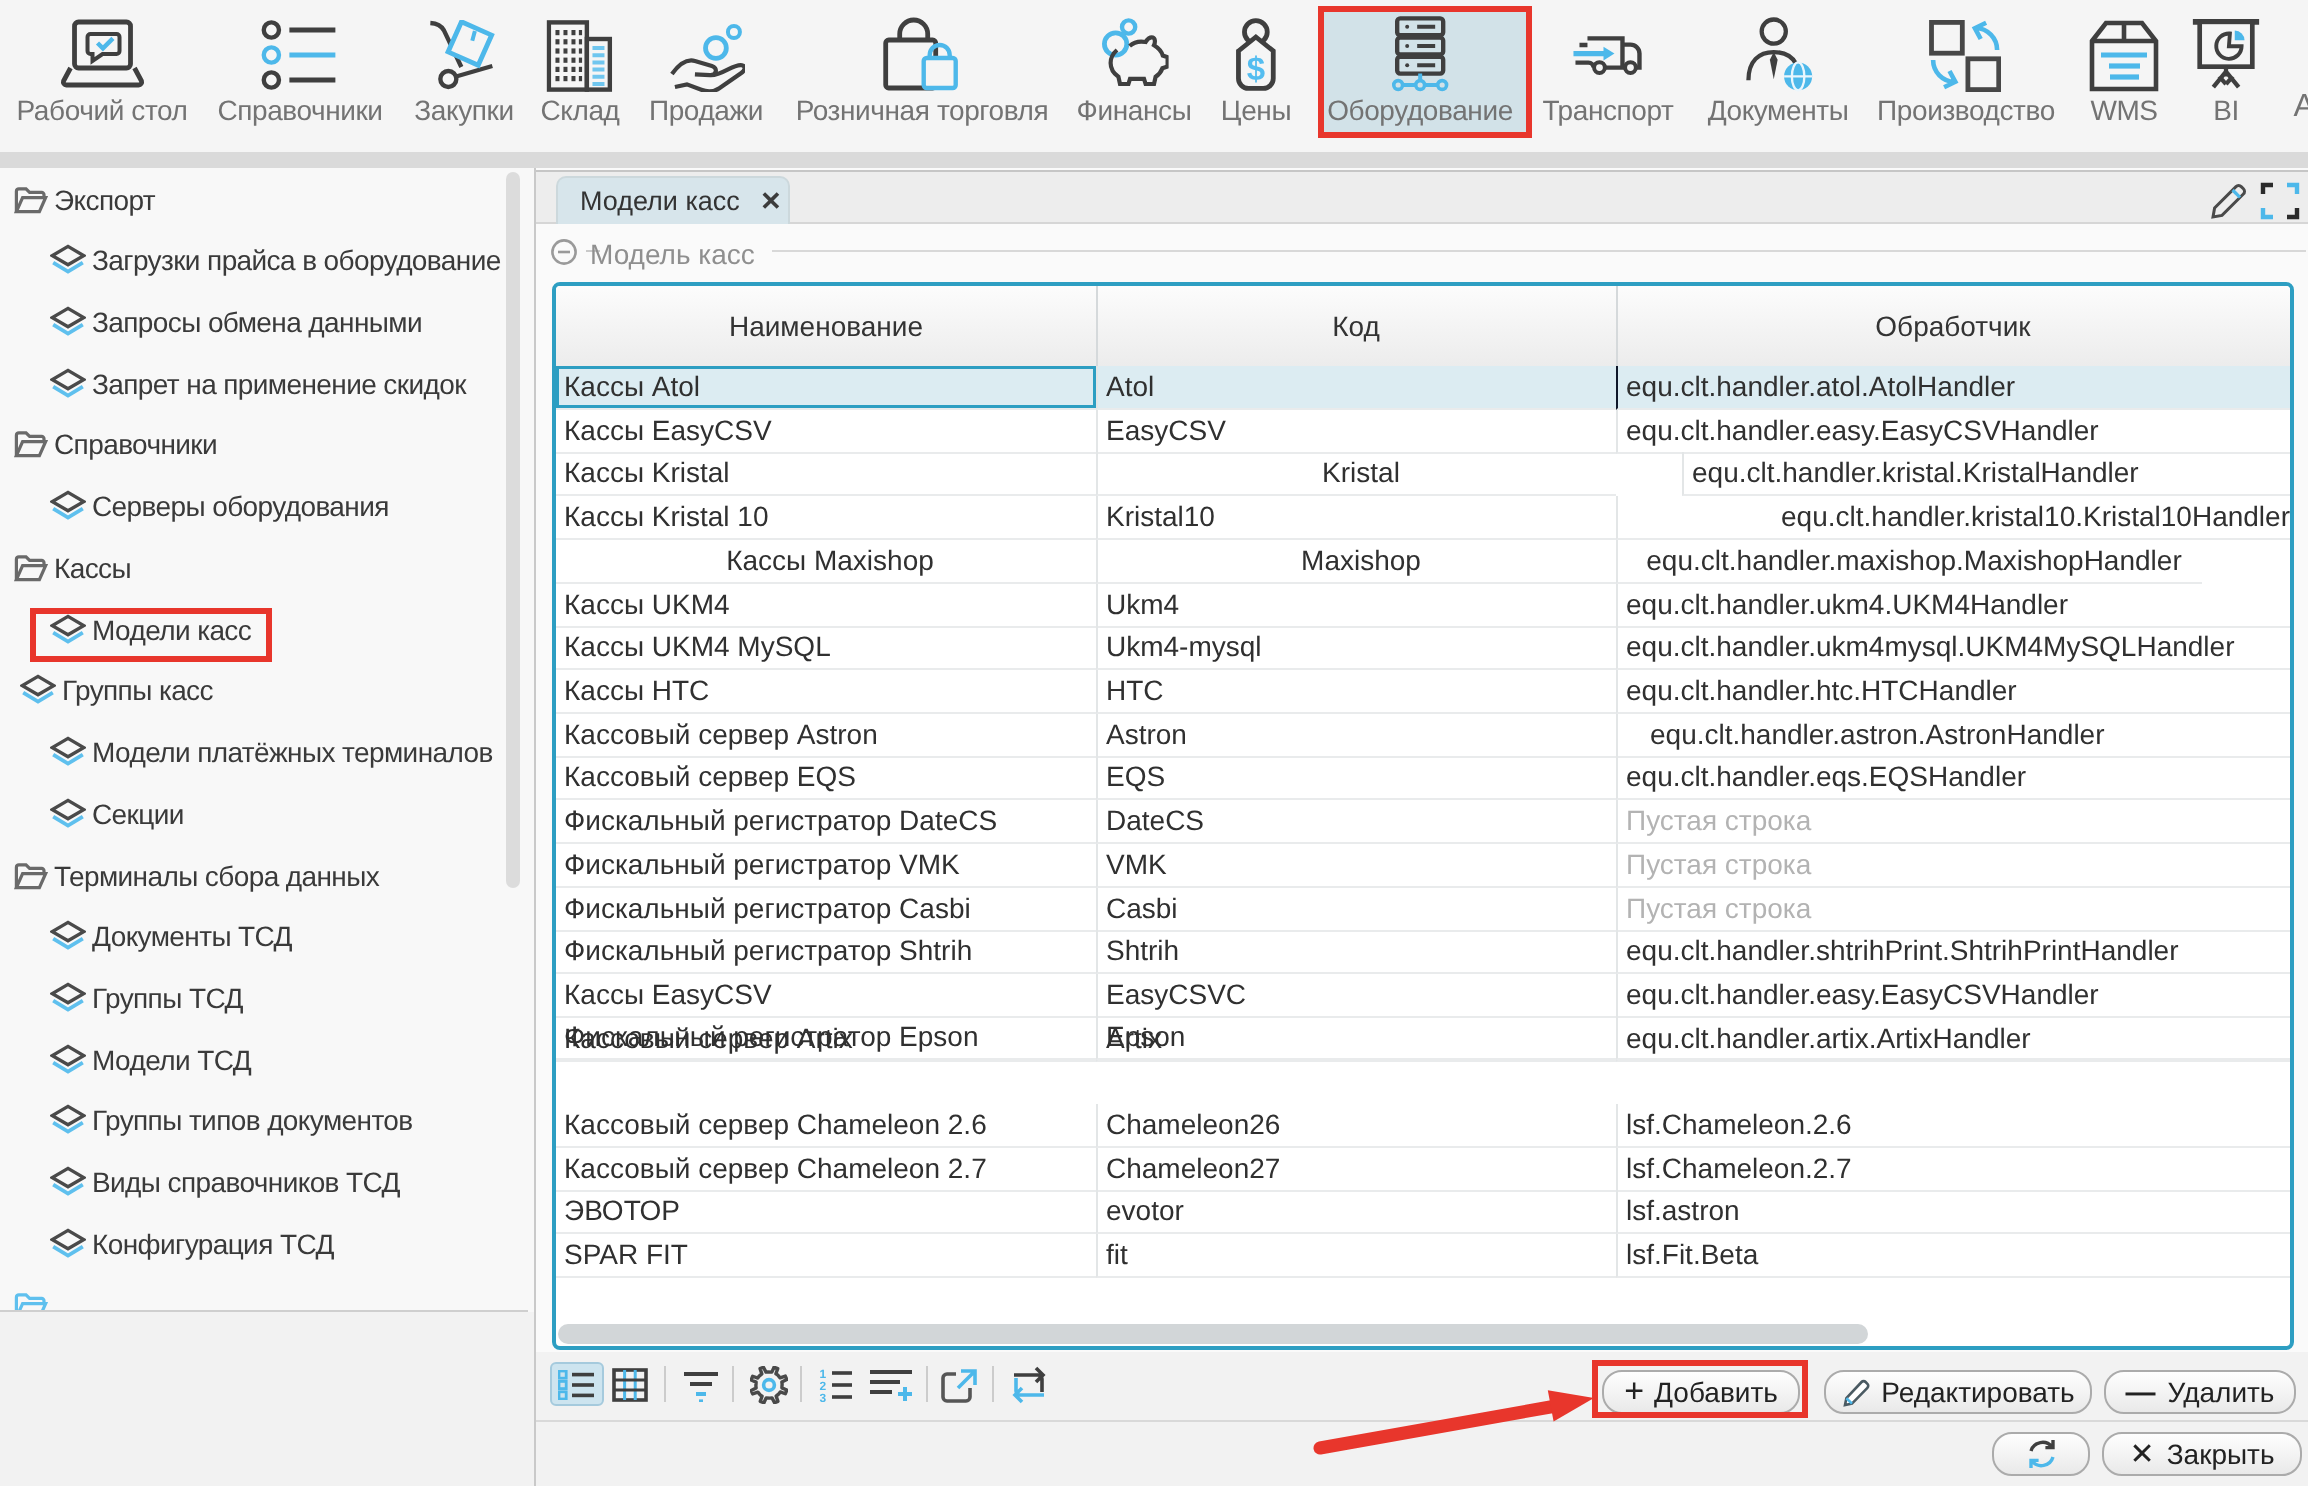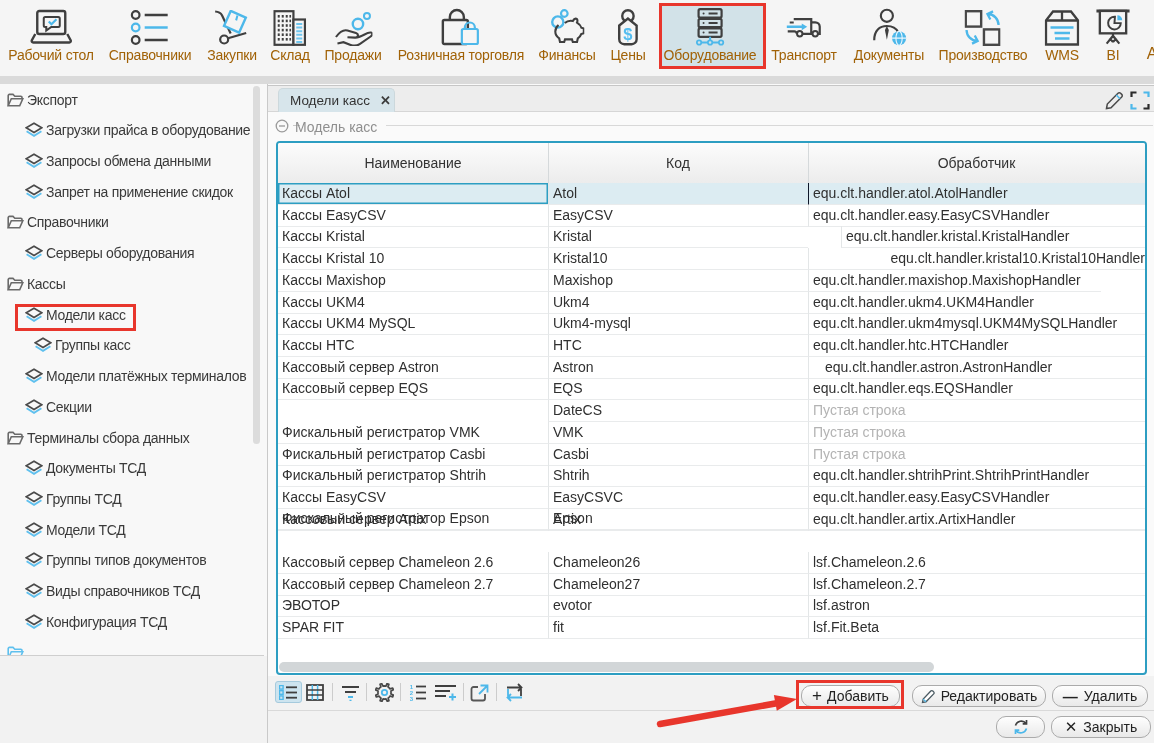--- a/index.html
+++ b/index.html
@@ -4,21 +4,21 @@
 <style>
 * { margin:0; padding:0; box-sizing:border-box; }
 html,body { width:1154px; height:743px; overflow:hidden; }
 body { font-family:"Liberation Sans", sans-serif; background:#f2f2f2; position:relative; color:#333; }
 
 
 #topbar { position:absolute; left:0; top:0; width:1154px; height:76px; background:#f5f5f5; }
 #topband { position:absolute; left:0; top:76px; width:1154px; height:8px; background:#dadada; }
 .titem { position:absolute; top:8px; height:55px; text-align:center; transform:translateX(-50%); display:flex; flex-direction:column; justify-content:flex-end; align-items:center; }
 .titem .ic { display:block; margin:0 auto; }
-.titem .lb { display:block; font-size:14px; letter-spacing:-0.2px; color:#a16207; white-space:nowrap; margin-top:1px; }
+.titem .lb { display:block; font-size:14px; letter-spacing:-0.2px; color:#737373; white-space:nowrap; margin-top:1px; }
 #equipbox { position:absolute; left:659px; top:3px; width:107px; height:66px; background:#d2e2e8; border:3px solid #e8362c; }
 
 
 #sidebar { position:absolute; left:0; top:84px; width:267px; height:659px; background:#f8f8f8; }
 #sidebar .row { position:absolute; height:31px; display:flex; align-items:center; white-space:nowrap; font-size:14px; letter-spacing:-0.3px; color:#3a3a3a; }
 #sidebar .row svg { margin-right:3px; flex:none; }
 #sbdivider { position:absolute; left:0; top:655px; width:264px; height:1px; background:#cfcfcf; }
 #sbbottom { position:absolute; left:0; top:656px; width:267px; height:87px; background:#f2f2f2; }
 #sbscroll { position:absolute; left:253px; top:86px; width:7px; height:358px; background:#dcdcdc; border-radius:4px; }
 #vdivider { position:absolute; left:267px; top:84px; width:1px; height:659px; background:#c9c9c9; }
@@ -302,21 +302,21 @@
       </svg>
       <span>Кассы</span>
     </div>
 <div class="row" style="top:215px;left:25px">
       <svg width="18" height="16" viewBox="0 0 18 16" fill="none">
         <path d="M9,1.2 L16.8,5.8 9,10.4 1.2,5.8 z" stroke="#4a4a4a" stroke-width="1.7" fill="#f8f8f8"></path>
         <path d="M1.6,9.3 L9,13.8 16.4,9.3" stroke="#5fc0ee" stroke-width="1.9"></path>
       </svg>
       <span>Модели касс</span>
     </div>
-<div class="row" style="top:245px;left:34px">
+<div class="row" style="top:245px;left:10px">
       <svg width="18" height="16" viewBox="0 0 18 16" fill="none">
         <path d="M9,1.2 L16.8,5.8 9,10.4 1.2,5.8 z" stroke="#4a4a4a" stroke-width="1.7" fill="#f8f8f8"></path>
         <path d="M1.6,9.3 L9,13.8 16.4,9.3" stroke="#5fc0ee" stroke-width="1.9"></path>
       </svg>
       <span>Группы касс</span>
     </div>
 <div class="row" style="top:276px;left:25px">
       <svg width="18" height="16" viewBox="0 0 18 16" fill="none">
         <path d="M9,1.2 L16.8,5.8 9,10.4 1.2,5.8 z" stroke="#4a4a4a" stroke-width="1.7" fill="#f8f8f8"></path>
         <path d="M1.6,9.3 L9,13.8 16.4,9.3" stroke="#5fc0ee" stroke-width="1.9"></path>
@@ -415,29 +415,29 @@
         <div class="c" style="left:270px;width:260px;border-left:1px solid #e3e6e7;">Atol</div>
         <div class="c" style="left:530px;width:337px;border-left:1px solid #0f172a;">equ.clt.handler.atol.AtolHandler</div>
       </div>
 <div class="trow" style="top:62px;">
         <div class="c" style="left:0;width:270px;">Кассы EasyCSV</div>
         <div class="c" style="left:270px;width:260px;border-left:1px solid #e3e6e7;">EasyCSV</div>
         <div class="c" style="left:530px;width:337px;border-left:1px solid #e3e6e7;">equ.clt.handler.easy.EasyCSVHandler</div>
       </div>
 <div class="trow" style="top:83px;">
         <div class="c" style="left:0;width:270px;">Кассы Kristal</div>
-        <div class="c" style="left:270px;width:260px;border-left:1px solid #e3e6e7;">Kristal</div>
+        <div class="c" style="left:270px;width:260px;border-left:1px solid #e3e6e7;text-align:center;">Kristal</div>
         <div class="c" style="left:530px;width:337px;border-left:1px solid #e3e6e7;margin-left:33px;">equ.clt.handler.kristal.KristalHandler</div>
       </div>
 <div class="trow" style="top:105px;">
         <div class="c" style="left:0;width:270px;">Кассы Kristal 10</div>
         <div class="c" style="left:270px;width:260px;border-left:1px solid #e3e6e7;">Kristal10</div>
         <div class="c" style="left:530px;width:337px;border-left:1px solid #e3e6e7;text-align:right;">equ.clt.handler.kristal10.Kristal10Handler</div>
       </div>
-<div class="trow" style="top:127px;">
+<div class="trow" style="top:127px;text-align:center;">
         <div class="c" style="left:0;width:270px;">Кассы Maxishop</div>
         <div class="c" style="left:270px;width:260px;border-left:1px solid #e3e6e7;">Maxishop</div>
         <div class="c" style="left:530px;width:293px;border-left:1px solid #e3e6e7;">equ.clt.handler.maxishop.MaxishopHandler</div>
       </div>
 <div class="trow" style="top:149px;">
         <div class="c" style="left:0;width:270px;">Кассы UKM4</div>
         <div class="c" style="left:270px;width:260px;border-left:1px solid #e3e6e7;">Ukm4</div>
         <div class="c" style="left:530px;width:337px;border-left:1px solid #e3e6e7;">equ.clt.handler.ukm4.UKM4Handler</div>
       </div>
 <div class="trow" style="top:170px;">
@@ -454,20 +454,21 @@
         <div class="c" style="left:0;width:270px;">Кассовый сервер Astron</div>
         <div class="c" style="left:270px;width:260px;border-left:1px solid #e3e6e7;">Astron</div>
         <div class="c" style="left:530px;width:337px;border-left:1px solid #e3e6e7;padding-left:16px;">equ.clt.handler.astron.AstronHandler</div>
       </div>
 <div class="trow" style="top:235px;">
         <div class="c" style="left:0;width:270px;">Кассовый сервер EQS</div>
         <div class="c" style="left:270px;width:260px;border-left:1px solid #e3e6e7;">EQS</div>
         <div class="c" style="left:530px;width:337px;border-left:1px solid #e3e6e7;">equ.clt.handler.eqs.EQSHandler</div>
       </div>
 <div class="trow" style="top:257px;">
+        <div class="c" style="left:0;width:270px;">Фискальный регистратор DateCS</div>
         <div class="c" style="left:270px;width:260px;border-left:1px solid #e3e6e7;">DateCS</div>
         <div class="c gray" style="left:530px;width:337px;border-left:1px solid #e3e6e7;">Пустая строка</div>
       </div>
 <div class="trow" style="top:279px;">
         <div class="c" style="left:0;width:270px;">Фискальный регистратор VMK</div>
         <div class="c" style="left:270px;width:260px;border-left:1px solid #e3e6e7;">VMK</div>
         <div class="c gray" style="left:530px;width:337px;border-left:1px solid #e3e6e7;">Пустая строка</div>
       </div>
 <div class="trow" style="top:301px;">
         <div class="c" style="left:0;width:270px;">Фискальный регистратор Casbi</div>

